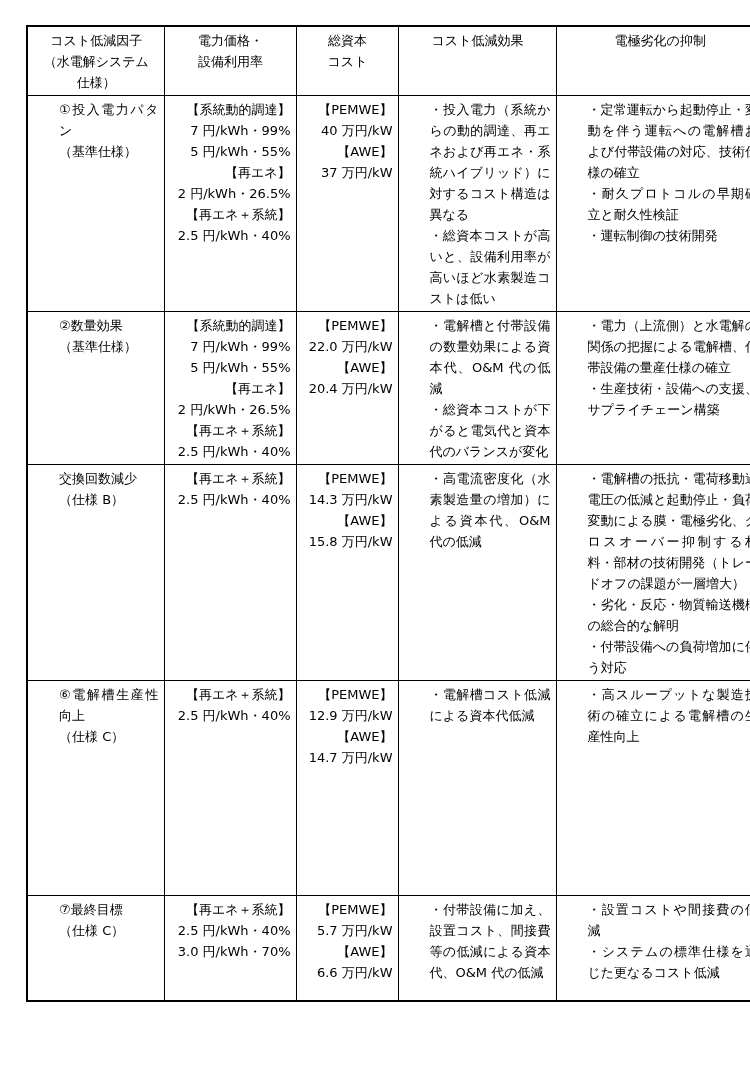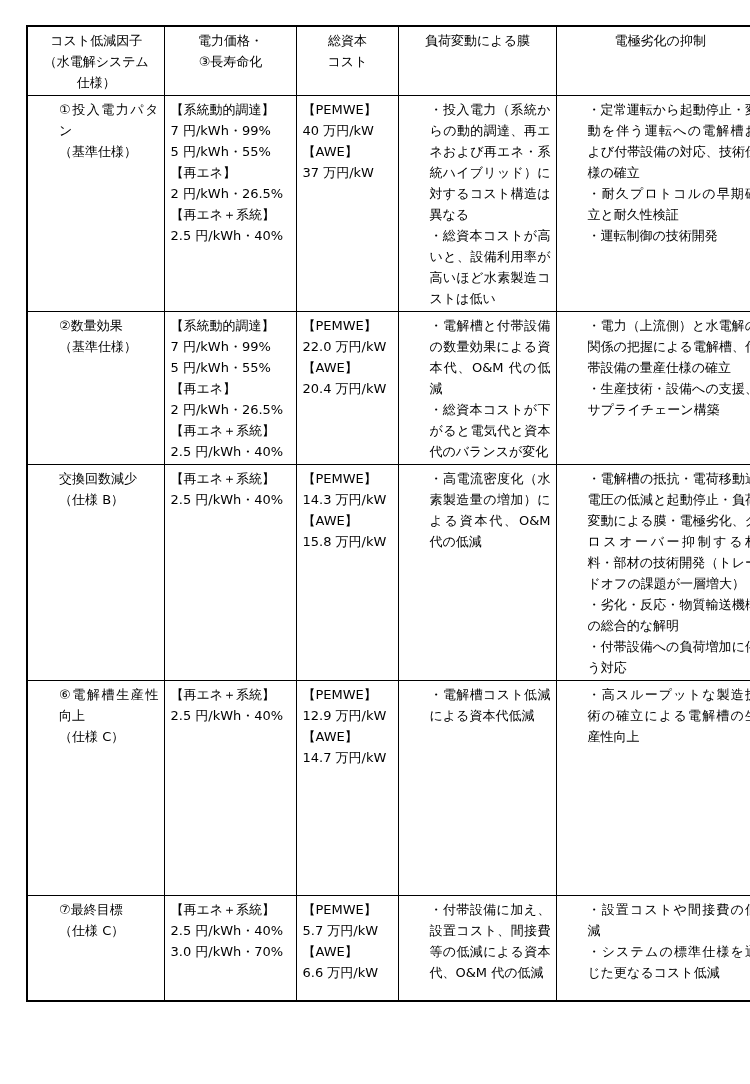--- a/index.html
+++ b/index.html
@@ -34,43 +34,43 @@
   thead th { text-align: center; white-space: pre-line; }
   thead tr { height: 63px; }
   tbody tr:nth-child(1) { height: 185px; }
   tbody tr:nth-child(2) { height: 147px; }
   tbody tr:nth-child(3) { height: 193px; }
   tbody tr:nth-child(4) { height: 215px; }
   tbody tr:nth-child(5) { height: 105px; }
   tbody tr:nth-child(6) { height: 77px; font-family: Liberation Mono, monospace; }
   tbody tr:nth-child(7) { height: 88px; }
   td.c-factor, td.c-effect, td.c-tasks { text-align: justify; padding-left: 31px; }
-  td.c-power, td.c-capital { text-align: left; }
+  td.c-power, td.c-capital { text-align: right; }
 </style>
 </head>
 <body>
 
 <table class="cost-table">
   <colgroup>
     <col class="c1">
       <col class="c2">
       <col class="c3">
       <col class="c4">
       <col class="c5">
   </colgroup>
   <thead>
     <tr>
       <th>コスト低減因子
 （水電解システム
 仕様）</th>
       <th>電力価格・
-③長寿命化</th>
+設備利用率</th>
       <th>総資本
 コスト</th>
-      <th>負荷変動による膜</th>
+      <th>コスト低減効果</th>
       <th>電極劣化の抑制</th>
     </tr>
   </thead>
   <tbody>
     <tr>
       <td class="c-factor">①投入電力パタン
 （基準仕様）</td>
       <td class="c-power">【系統動的調達】
 7 円/kWh・99%
 5 円/kWh・55%

